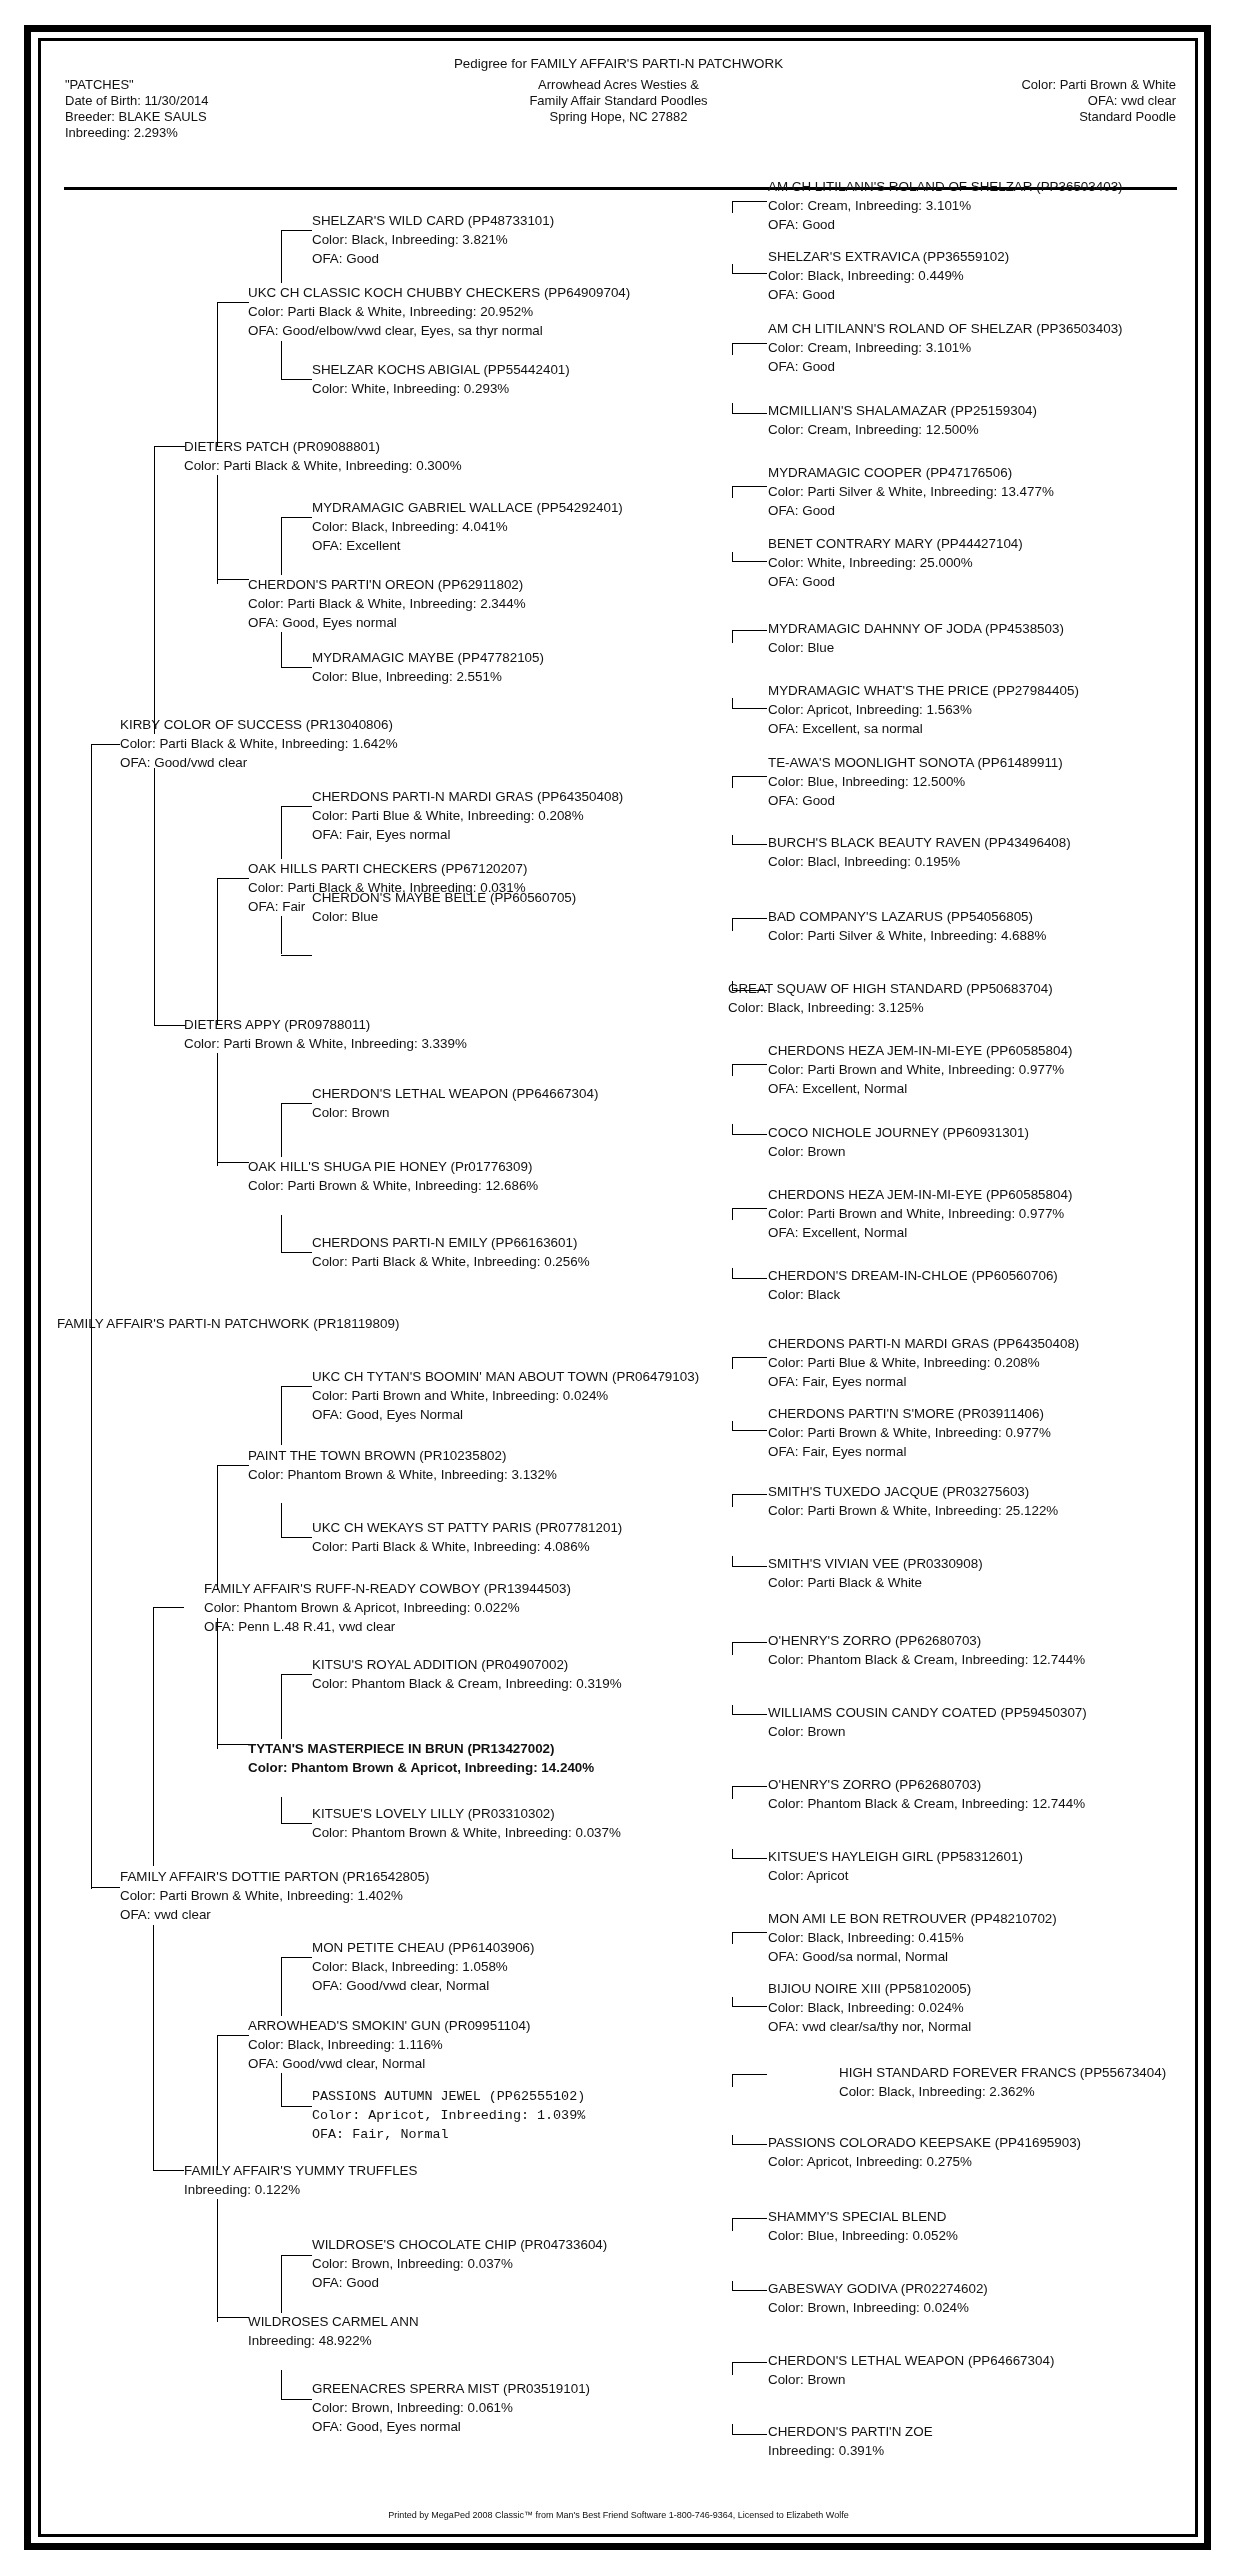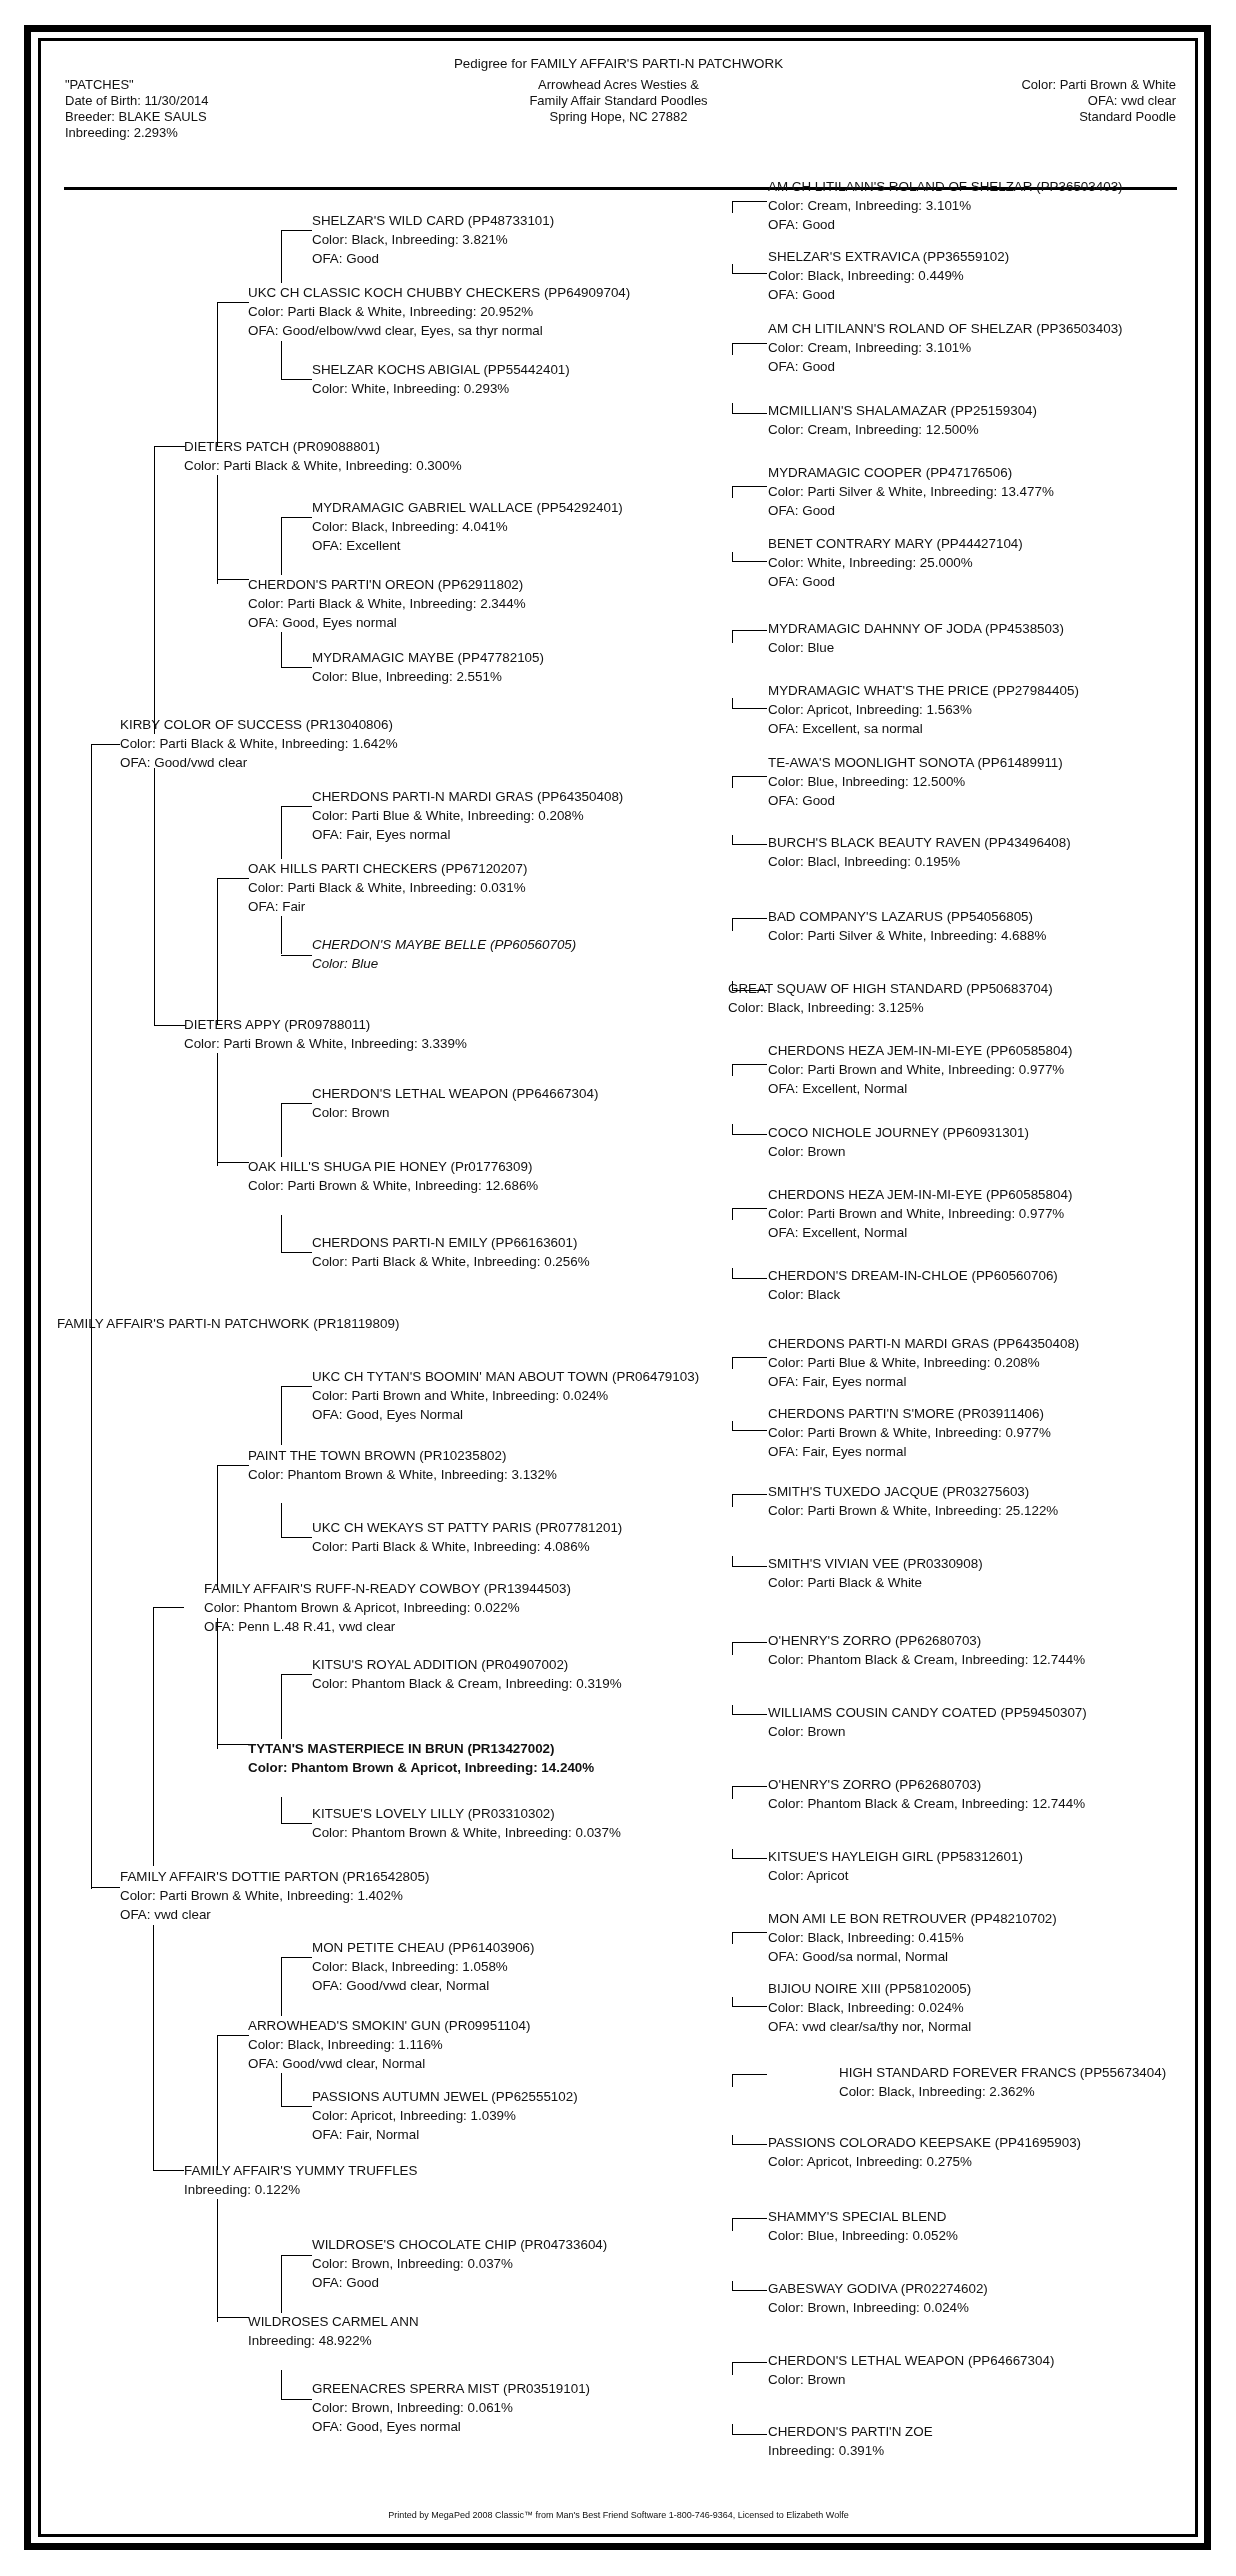--- a/index.html
+++ b/index.html
@@ -158,21 +158,21 @@
     </div>
     <div class="dog" style="left: 312px; top: 648px;">
       <div>MYDRAMAGIC MAYBE (PP47782105)</div>
       <div>Color: Blue, Inbreeding:   2.551%</div>
     </div>
     <div class="dog" style="left: 312px; top: 787px;">
       <div>CHERDONS PARTI-N MARDI GRAS (PP64350408)</div>
       <div>Color: Parti Blue &amp; White, Inbreeding:   0.208%</div>
       <div>OFA: Fair,  Eyes normal</div>
     </div>
-    <div class="dog" style="left: 312px; top: 935px; font-style: italic;">
+    <div class="dog" style="left: 312px; top: 888px;">
       <div>CHERDON'S MAYBE BELLE (PP60560705)</div>
       <div>Color: Blue</div>
     </div>
     <div class="dog" style="left: 312px; top: 1084px;">
       <div>CHERDON'S LETHAL WEAPON (PP64667304)</div>
       <div>Color: Brown</div>
     </div>
     <div class="dog" style="left: 312px; top: 1233px;">
       <div>CHERDONS PARTI-N EMILY (PP66163601)</div>
       <div>Color: Parti Black &amp; White, Inbreeding:   0.256%</div>
@@ -192,21 +192,21 @@
     </div>
     <div class="dog" style="left: 312px; top: 1804px;">
       <div>KITSUE'S LOVELY LILLY (PR03310302)</div>
       <div>Color: Phantom Brown &amp; White, Inbreeding:   0.037%</div>
     </div>
     <div class="dog" style="left: 312px; top: 1938px;">
       <div>MON PETITE CHEAU (PP61403906)</div>
       <div>Color: Black, Inbreeding:   1.058%</div>
       <div>OFA: Good/vwd clear,  Normal</div>
     </div>
-    <div class="dog" style="left: 312px; top: 2087px;">
+    <div class="dog" style="left: 312px; top: 2087px; font-family: Liberation Mono, monospace;">
       <div>PASSIONS AUTUMN JEWEL (PP62555102)</div>
       <div>Color: Apricot, Inbreeding:   1.039%</div>
       <div>OFA: Fair,  Normal</div>
     </div>
     <div class="dog" style="left: 312px; top: 2235px;">
       <div>WILDROSE'S CHOCOLATE CHIP (PR04733604)</div>
       <div>Color: Brown, Inbreeding:   0.037%</div>
       <div>OFA: Good</div>
     </div>
     <div class="dog" style="left: 312px; top: 2379px;">

